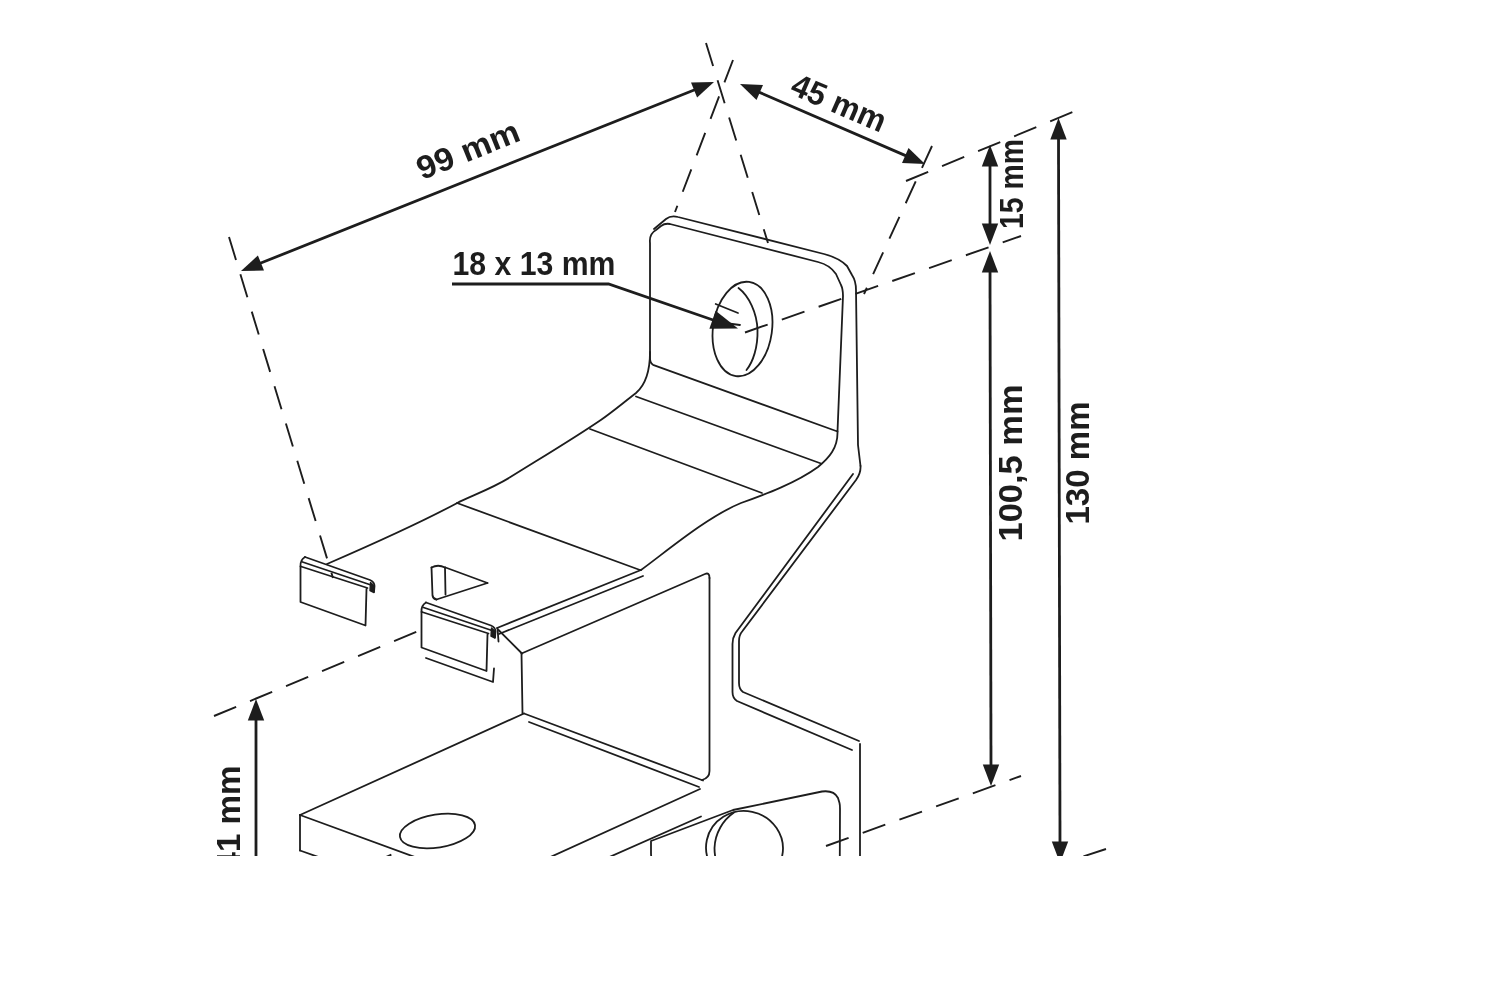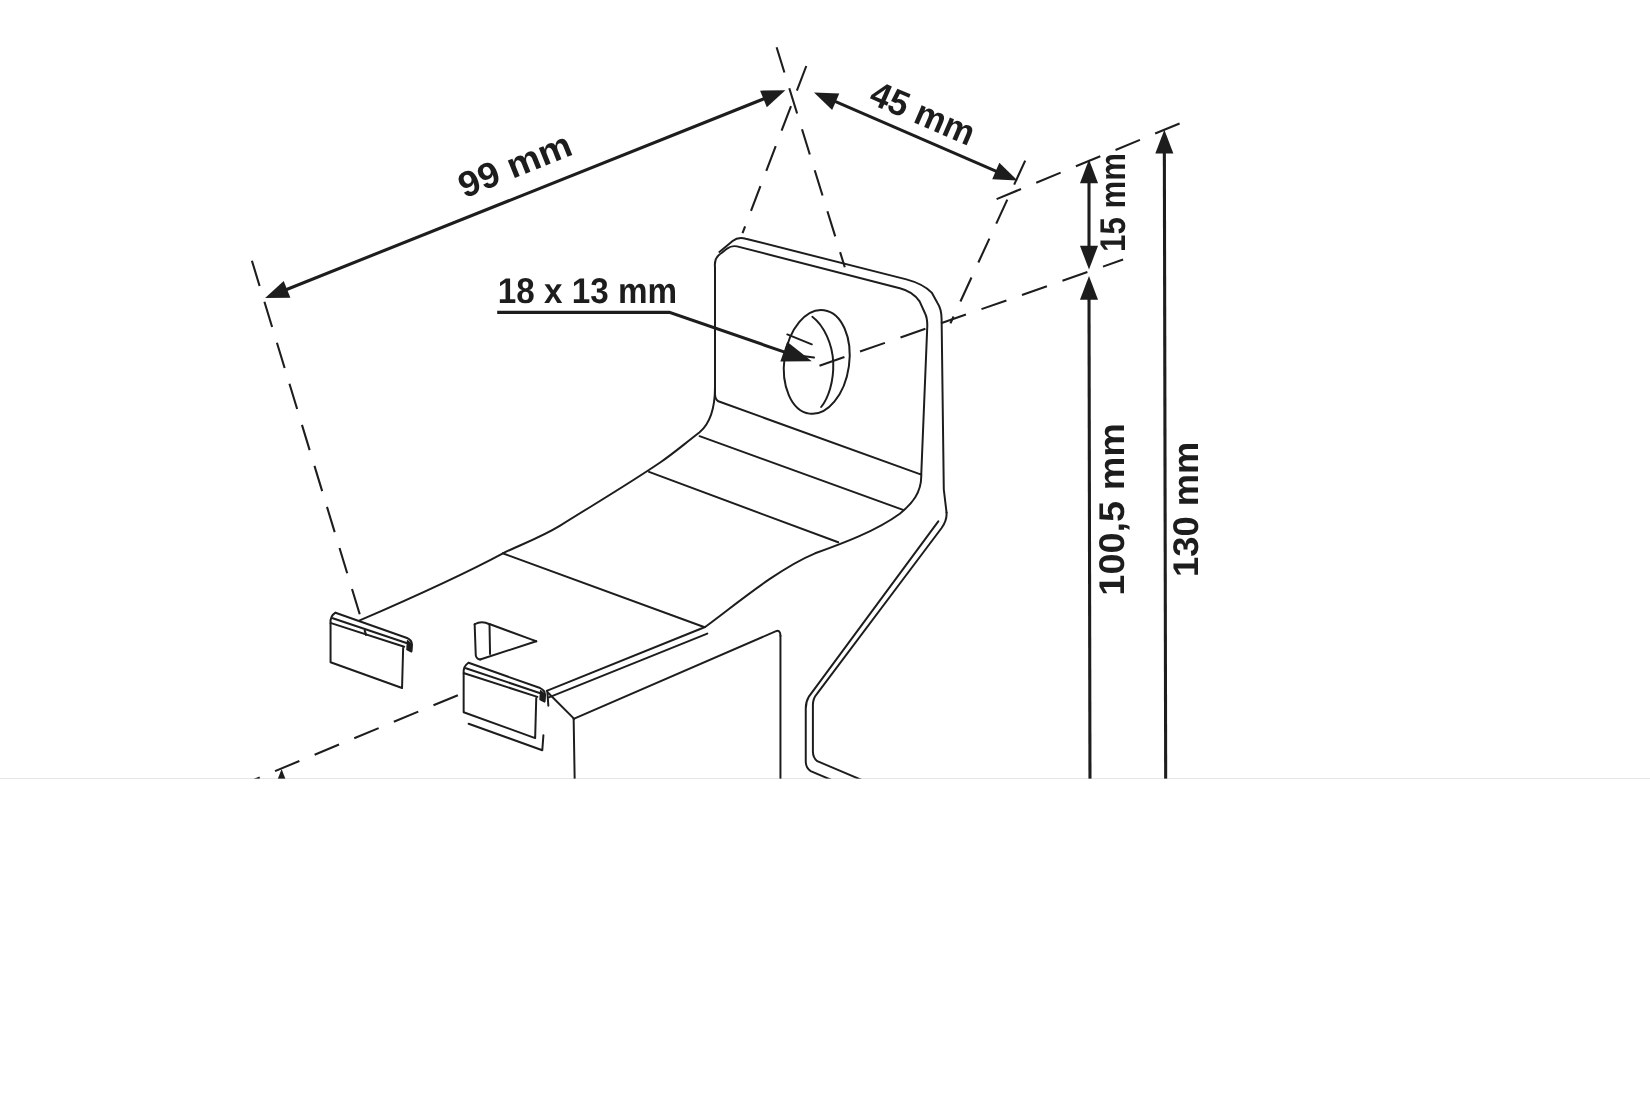--- a/index.html
+++ b/index.html
@@ -1,16 +1,16 @@
 <!DOCTYPE html>
 <html><head>
 <meta charset="utf-8">
 <style>
   html,body{margin:0;padding:0;background:#ffffff;}
-  .wrap{width:1500px;height:708px;position:relative;background:#a3a3a3;overflow:hidden;}
+  .wrap{width:1500px;height:856px;position:relative;background:#bef264;overflow:hidden;}
   svg{filter:grayscale(1);}
   text{font-family:"Liberation Sans",sans-serif;font-weight:bold;fill:#1d1d1b;}
 </style>
 </head>
 <body>
 <div class="wrap">
 <svg width="1500" height="1000" viewBox="0 0 1500 1000" xmlns="http://www.w3.org/2000/svg">
   <rect width="1500" height="1000" fill="#ffffff"></rect>
 
   <g stroke="#1d1d1b" stroke-width="1.8" fill="none" stroke-linejoin="round" stroke-linecap="round">

